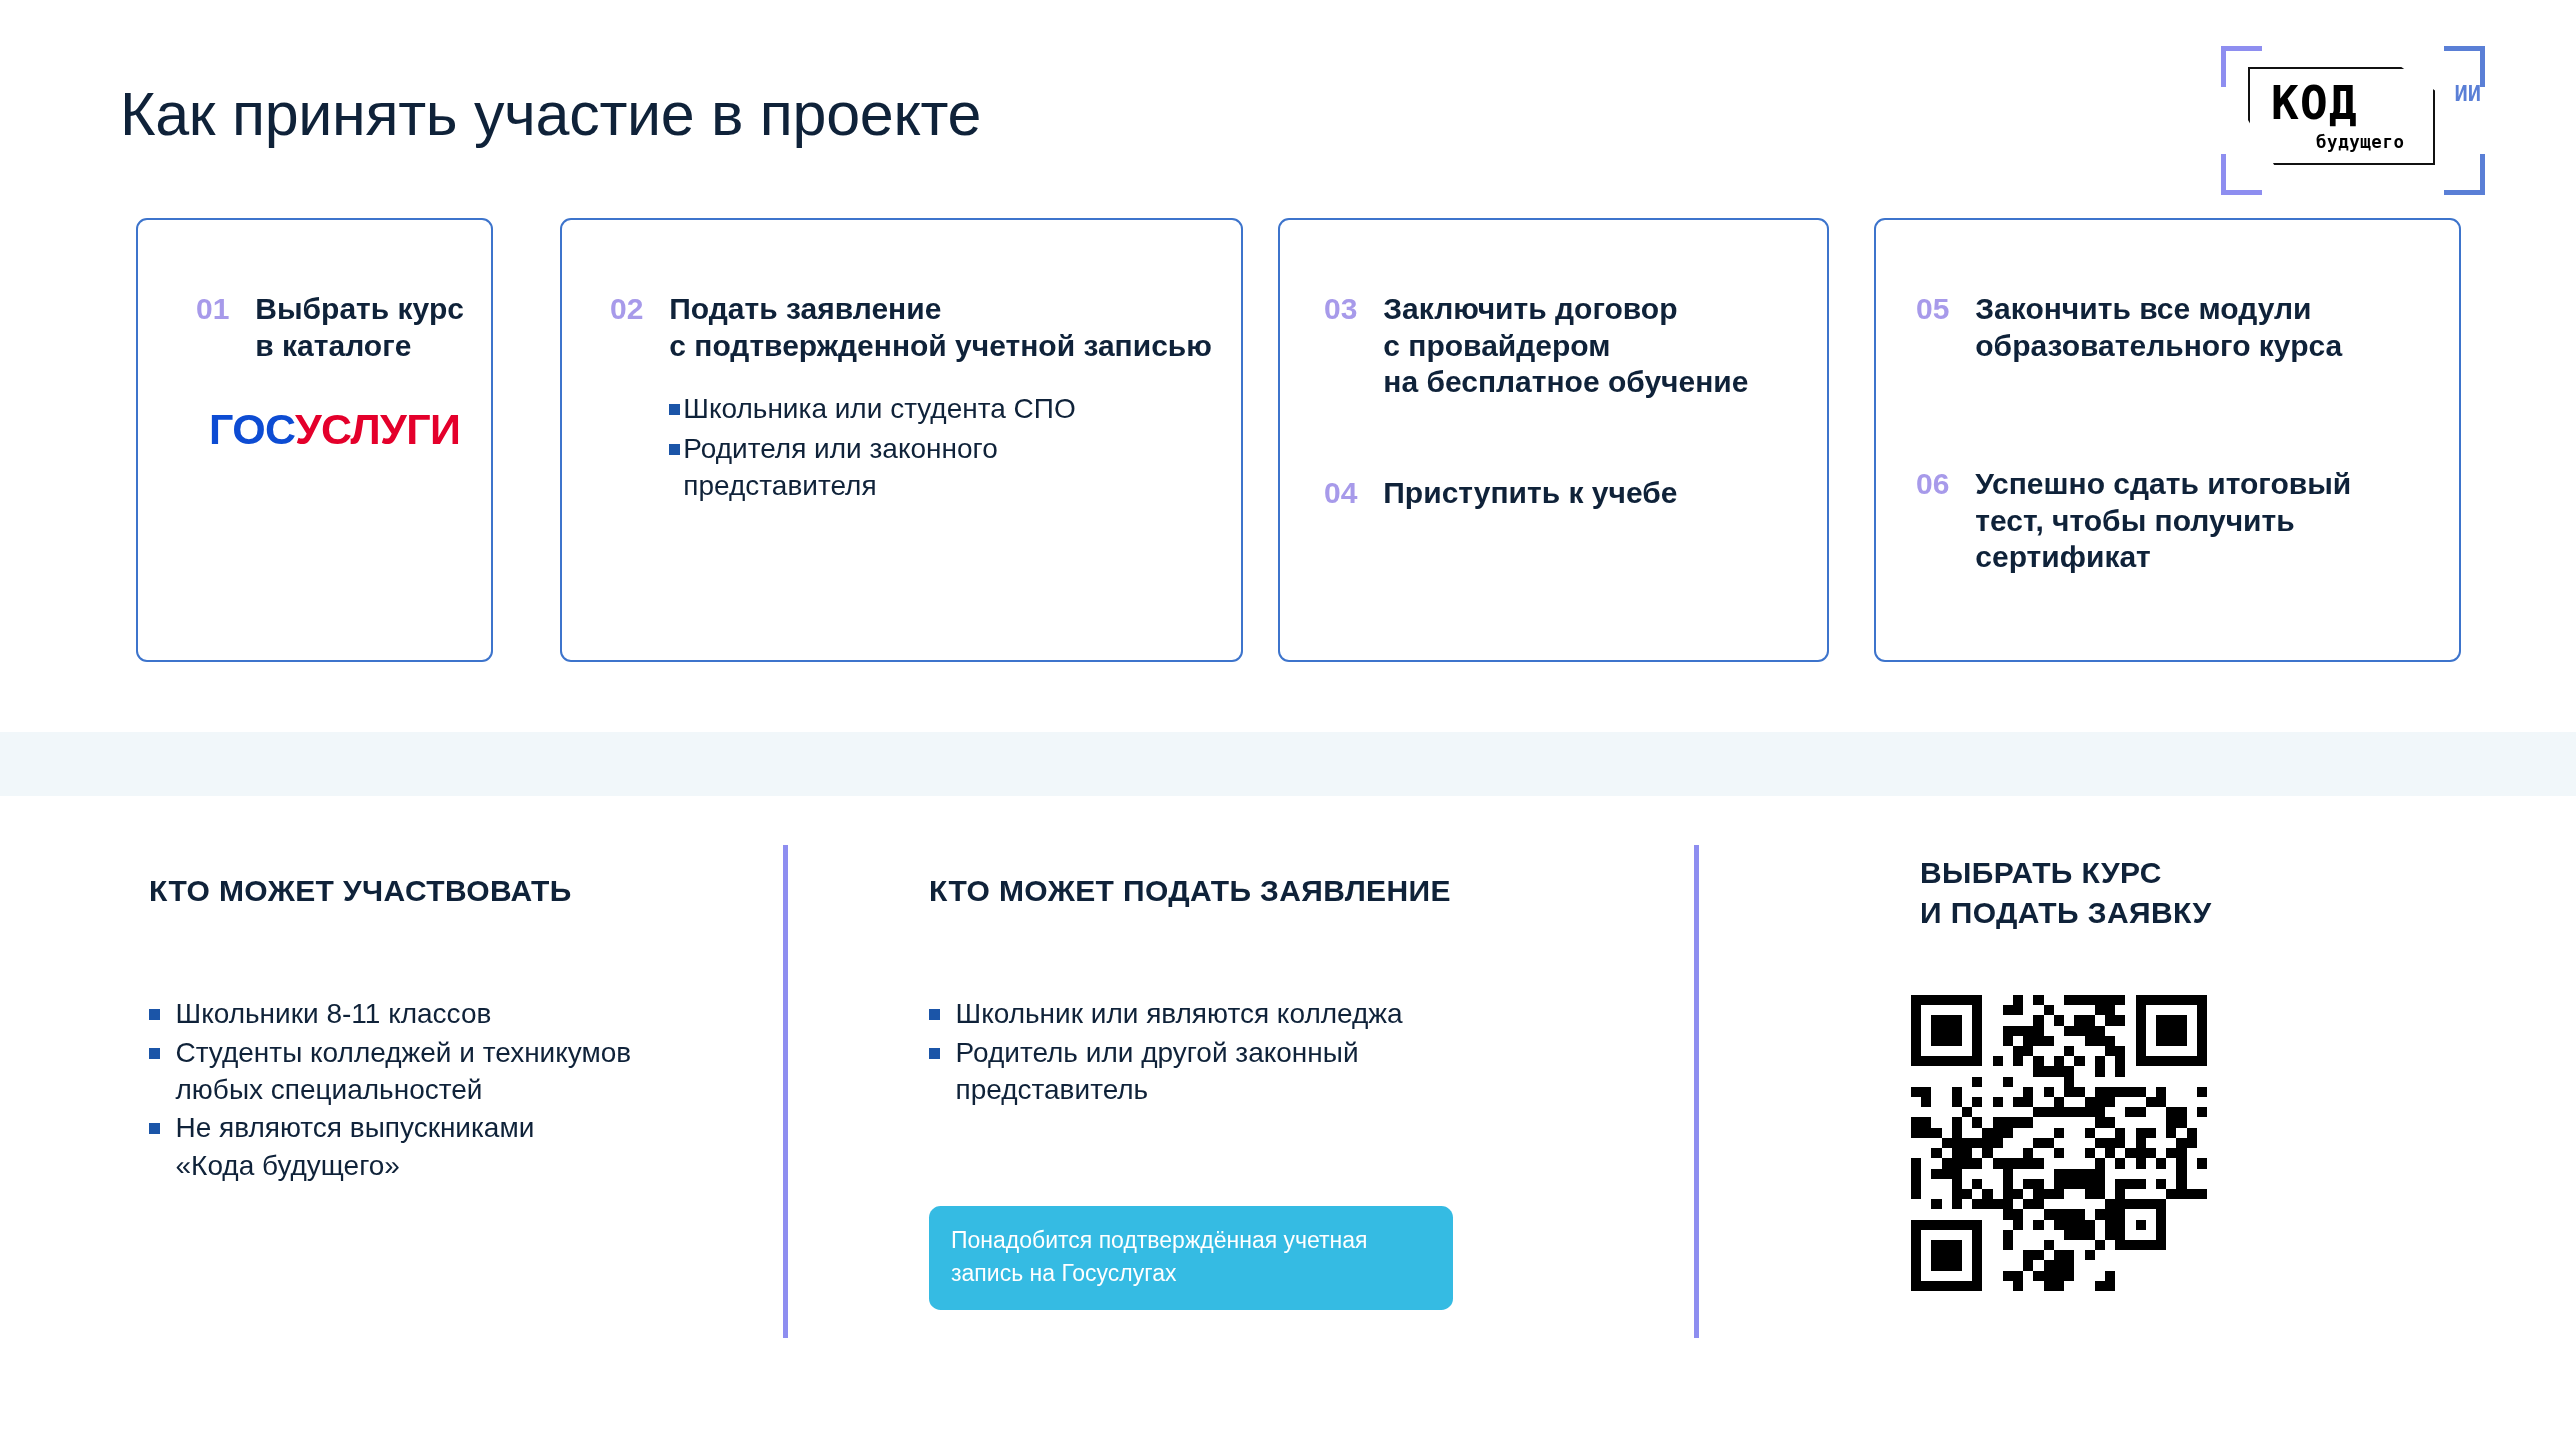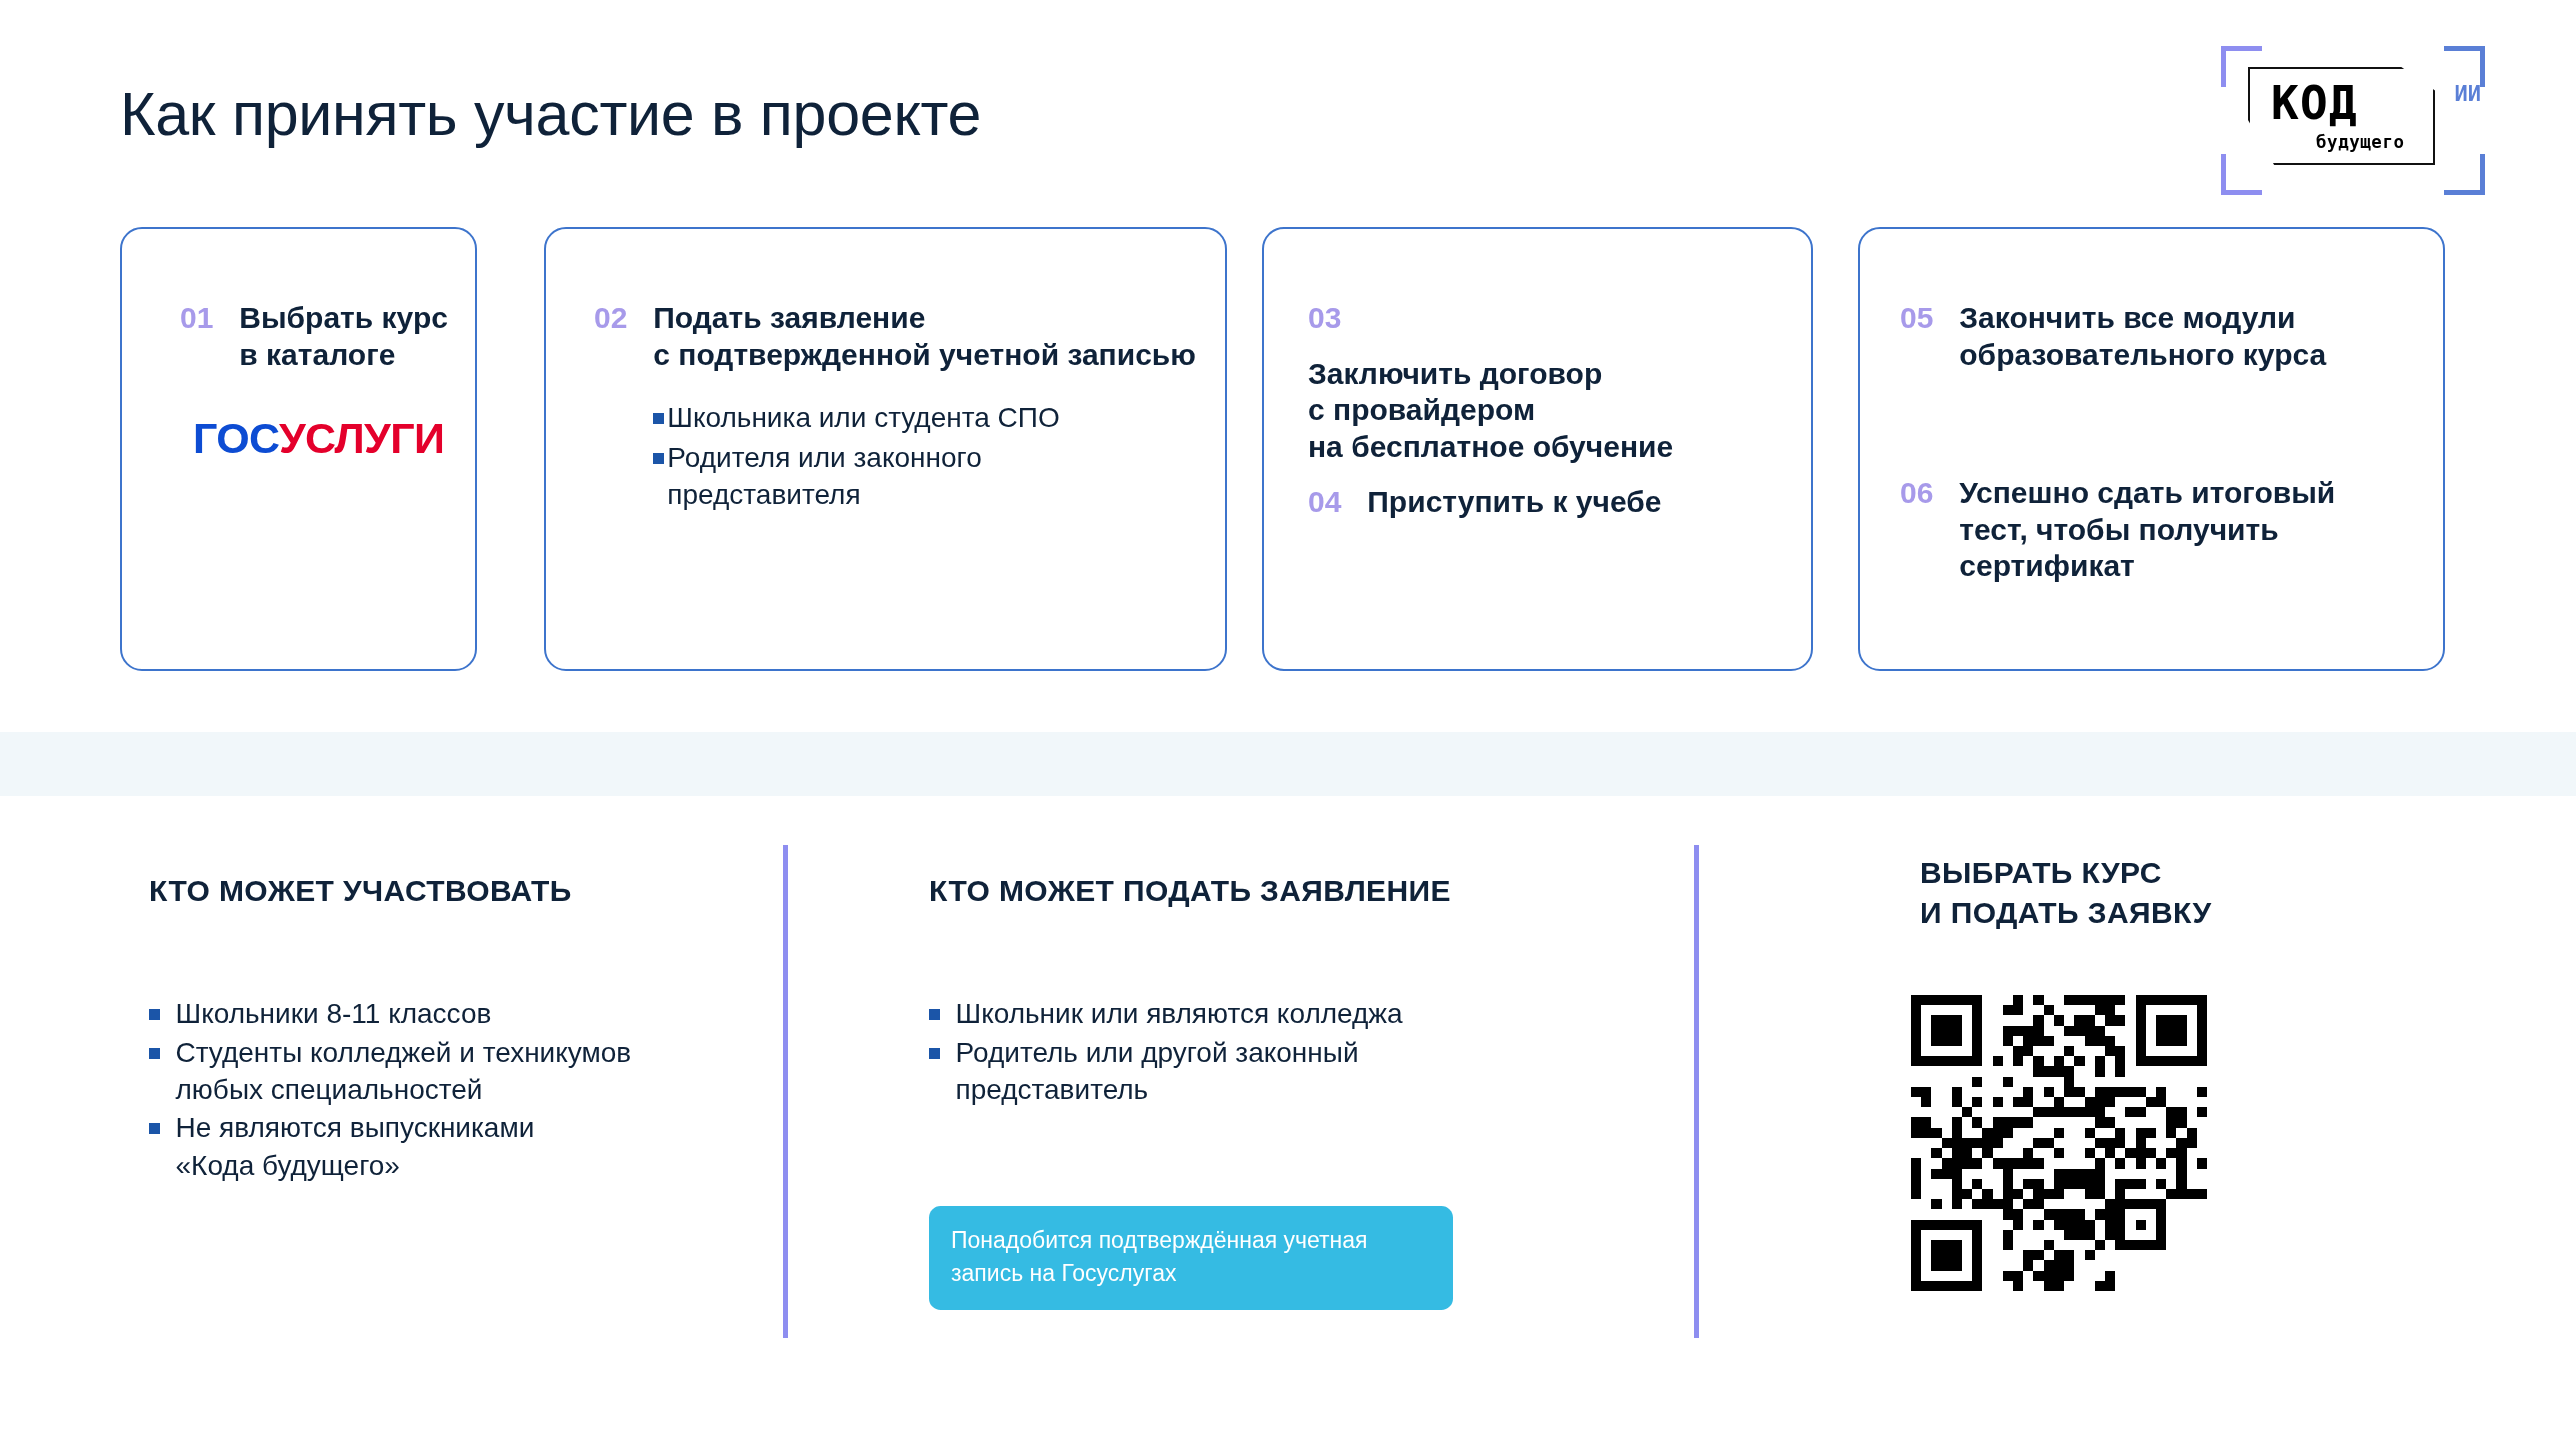--- a/index.html
+++ b/index.html
@@ -49,23 +49,23 @@
     font-size:17.4px;font-weight:bold;letter-spacing:0.6px;color:#000;line-height:1;
   }
   #logo-ai{
     position:absolute;right:3.9px;top:46px;
     font-family:"DejaVu Sans Mono", monospace;
     font-size:22px;font-weight:bold;color:#5a7fd6;line-height:1;
   }
 
   
   .card{
-    position:absolute;top:227px;
-    border:2.3px solid #3d74cc;border-radius:22px;
-    background:#ffffff;box-sizing:border-box;
+    position:absolute;top:218px;
+    border:2.3px solid #3d74cc;border-radius:11px;
+    background:#ffffff;box-sizing:border-box;margin-left:16px;
   }
   #card-1{left:120px;width:357px;height:444px;}
   #card-2{left:544px;width:683px;height:444px;padding-left:20px;}
   #card-3{left:1262px;width:551px;height:444px;}
   #card-4{left:1858px;width:587px;height:444px;}
 
   .step{display:flex;align-items:flex-start;gap:19.3px;position:absolute;}
   .step-num{
     font-size:30px;font-weight:bold;color:#a79aea;line-height:1.22;
     flex:0 0 auto;min-width:40px;
@@ -80,21 +80,21 @@
     display:flex;align-items:flex-start;gap:3px;
     font-size:28px;font-weight:400;color:#0f2239;line-height:1.32;
     margin-bottom:2.6px;white-space:pre-line;
   }
   .bl .sq{
     flex:0 0 auto;width:11px;height:11px;background:#1b55a8;margin-top:13px;
   }
 
   #step-01{left:58px;top:71px;width:277px;}
   #step-02{left:48px;top:71px;width:618px;}
-  #step-03{left:44px;top:71px;width:496px;flex-direction:column;}
+  #step-03{left:44px;top:71px;width:496px;}
   #step-04{left:44px;top:255px;width:496px;}
   #step-05{left:40px;top:71px;width:528px;}
   #step-06{left:40px;top:246px;width:528px;}
 
   
   #gosuslugi{
     position:absolute;left:71px;top:188px;
     font-size:43px;font-weight:bold;letter-spacing:-0.6px;line-height:1;
   }
   #gos-blue{color:#0d4cd3;}

